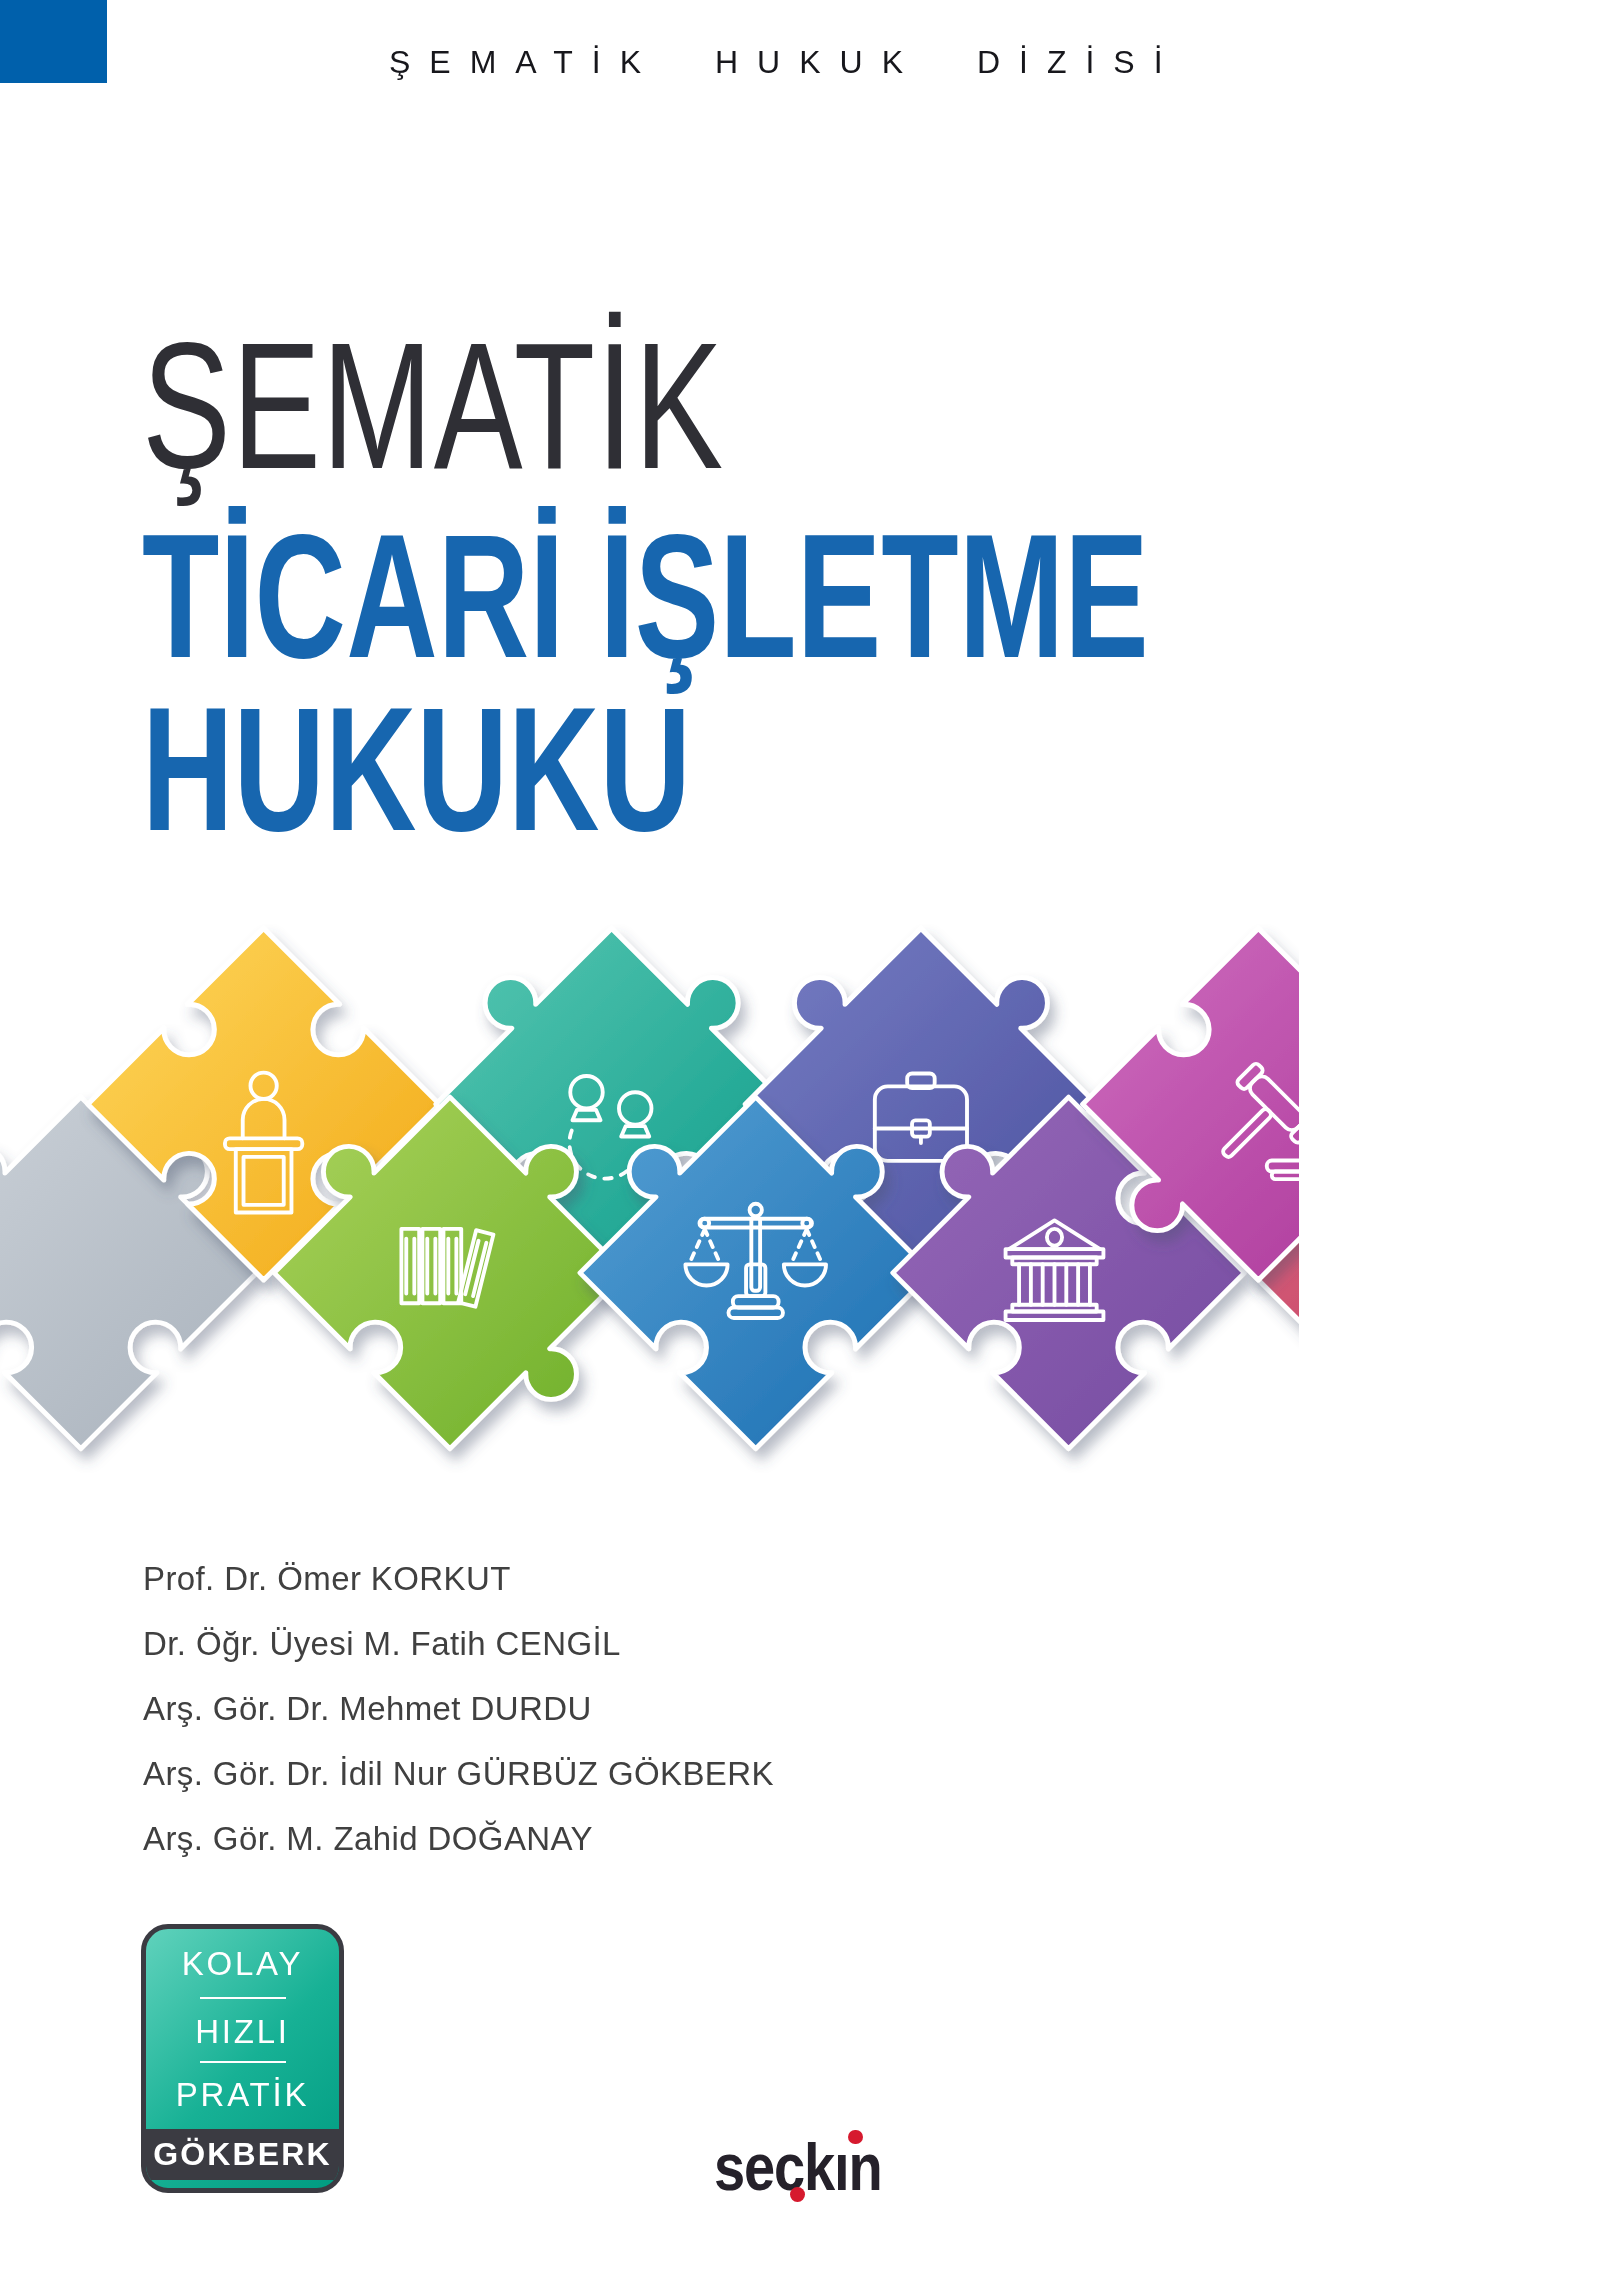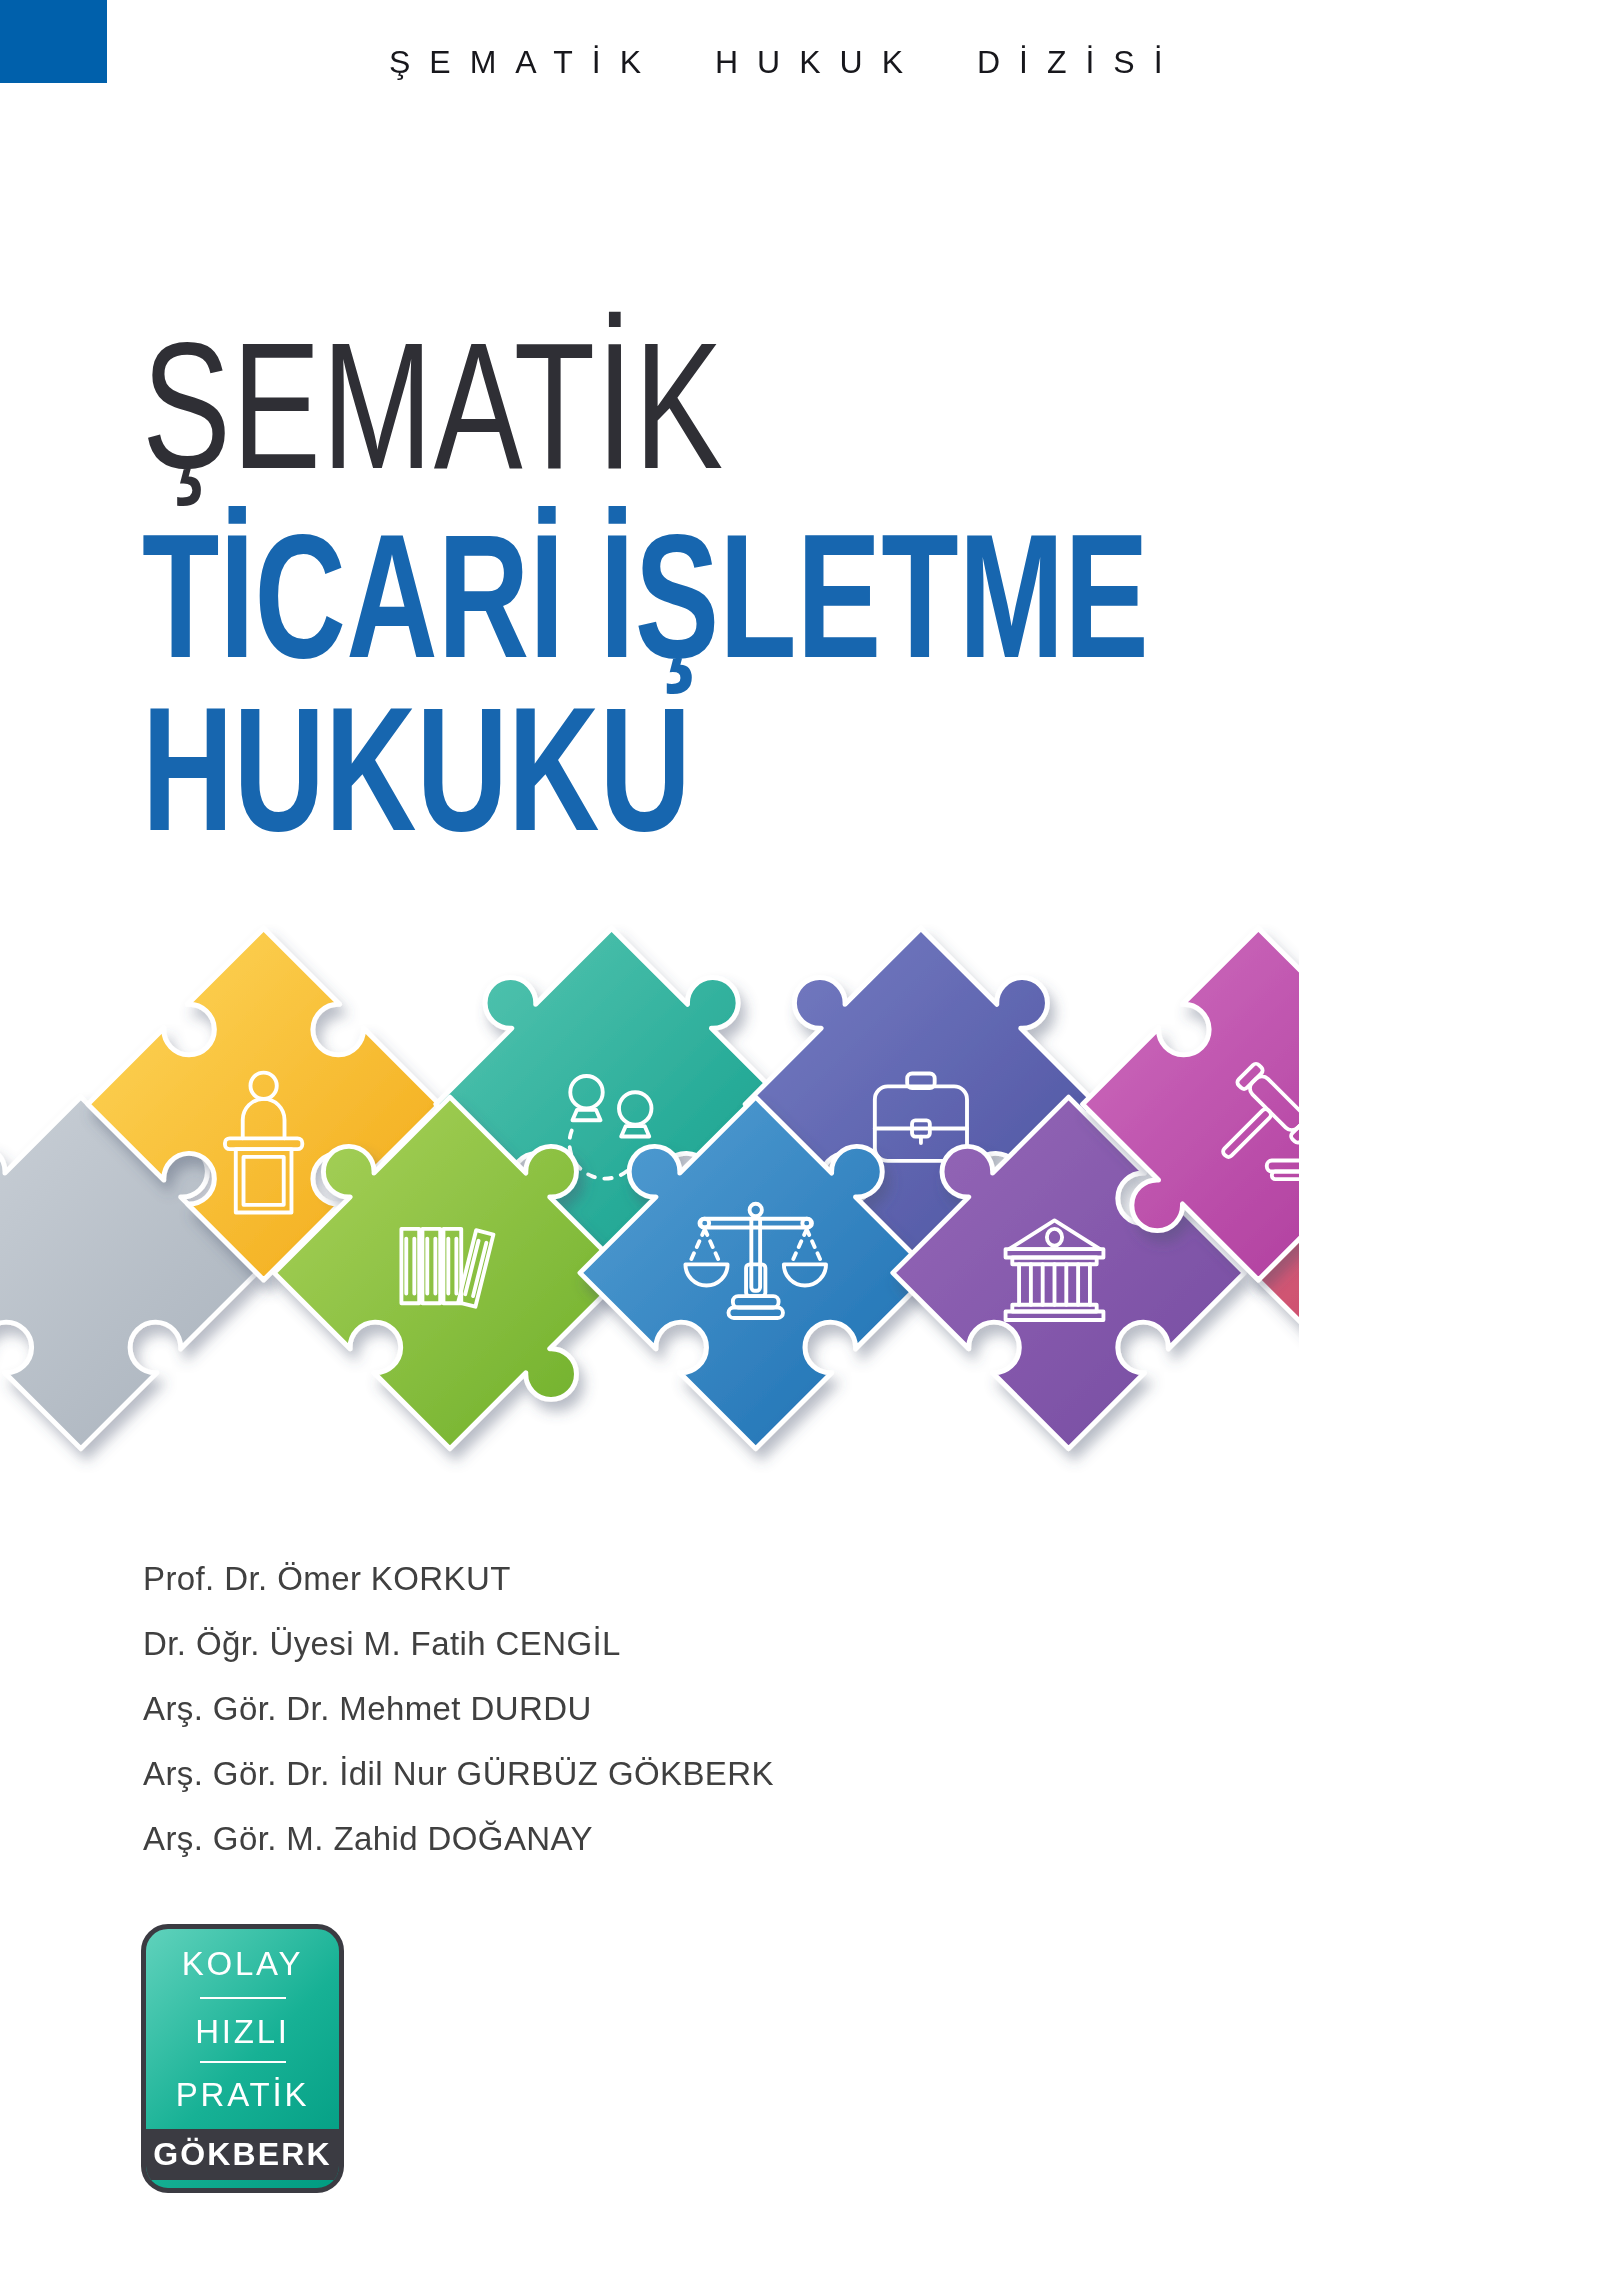--- a/index.html
+++ b/index.html
@@ -265,15 +265,20 @@
   <div class="edition">
     <div class="ed-notes">
       <div>Gözden Geçirilmiş</div>
       <div>ve Güncellenmiş</div>
     </div>
     <span class="ed-number">7.</span>
     <span class="ed-label">Baskı</span>
   </div>
   <div class="flag" style="background: rgb(228, 33, 40);"></div>
 
+  <div class="logo">
+    <span class="logo-word"><span>se</span><span>c</span><span>k</span><span>ı</span><span>n</span></span>
+    <span class="logo-dot dot-c" style="background: rgb(214, 26, 46);"></span>
+    <span class="logo-dot dot-i" style="background: rgb(214, 26, 46);"></span>
+  </div>
 
 </div>
 
 
 </body></html>

